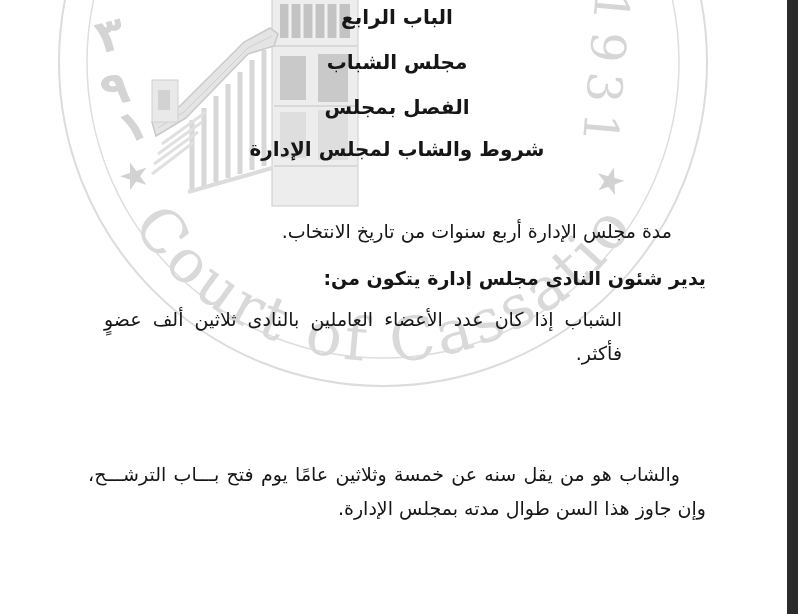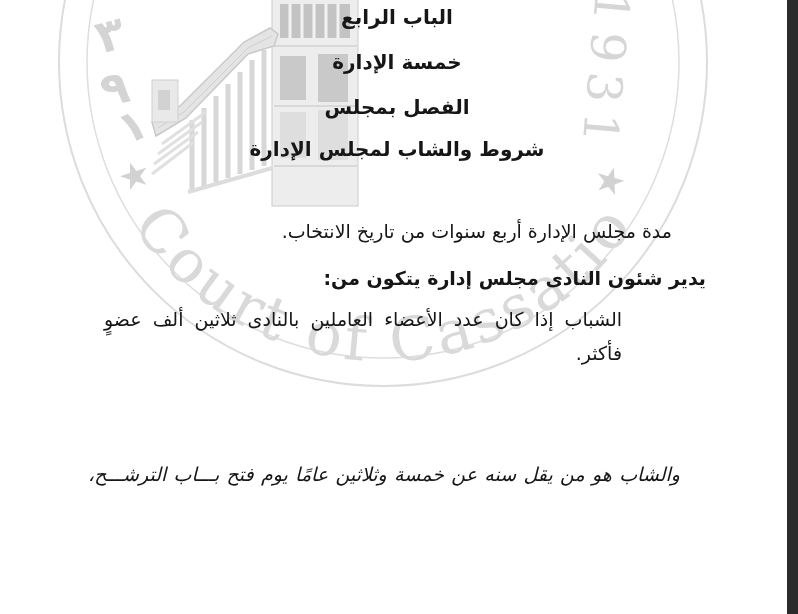--- a/index.html
+++ b/index.html
@@ -16,21 +16,21 @@
   .heading{
     position:absolute;left:88px;right:92px;text-align:center;
     font-weight:bold;font-size:20px;line-height:26px;
   }
   .body-text{position:absolute;left:88px;right:92px;font-size:19px;line-height:34px;}
   .indent-right{padding-right:34px;}
   .flush{text-align:right;}
   .just{text-align:justify;text-align-last:justify;}
   .bold{font-weight:bold;}
   .bullet-line2{padding-right:84px;margin-left:16px;}
-  .closing-line1{padding-right:26px;font-style:italic;}
+  .closing-line1{padding-right:26px;}
   .edge-bar{
     position:absolute;top:0;right:0;width:11px;height:614px;
     background:#2b2b2b;z-index:3;
   }
 </style>
 </head>
 <body>
 
 <div class="page">
 
@@ -67,33 +67,34 @@
 
     <path id="wm-arc" d="M 129 220 A 299 299 0 0 0 637 220" fill="none"></path>
     <text font-size="60" fill="#d9d9d9" letter-spacing="4" font-family="DejaVu Serif, serif">
       <textPath href="#wm-arc" startOffset="1%">Court of Cassation</textPath>
     </text>
   </svg>
 
   <div class="doc">
 
     <div class="heading" style="top:4px">الباب الرابع</div>
-    <div class="heading" style="top:49px">خمسة الإدارة</div>
+    <div class="heading" style="top:49px">مجلس الشباب</div>
     <div class="heading" style="top:94px">الفصل بمجلس</div>
     <div class="heading" style="top:136px">شروط والشاب لمجلس الإدارة</div>
 
     <div class="body-text flush indent-right" style="top:214px">مدة مجلس الإدارة أربع سنوات من تاريخ الانتخاب.</div>
 
     <div class="body-text flush bold" style="top:261px">يدير شئون النادى مجلس إدارة يتكون من:</div>
 
     <div class="body-text" style="top:302px">
       <div class="just bullet-line2">الشباب إذا كان عدد الأعضاء العاملين بالنادى ثلاثين ألف عضوٍ فأكثر.</div>
     </div>
 
 
     <div class="body-text" style="top:457px">
       <div class="just closing-line1">والشاب هو من يقل سنه عن خمسة وثلاثين عامًا يوم فتح بـــاب الترشـــح،</div>
+      <div class="flush">وإن جاوز هذا السن طوال مدته بمجلس الإدارة.</div>
     </div>
 
   </div>
 
   <div class="edge-bar"></div>
 </div>
 
 </body></html>

